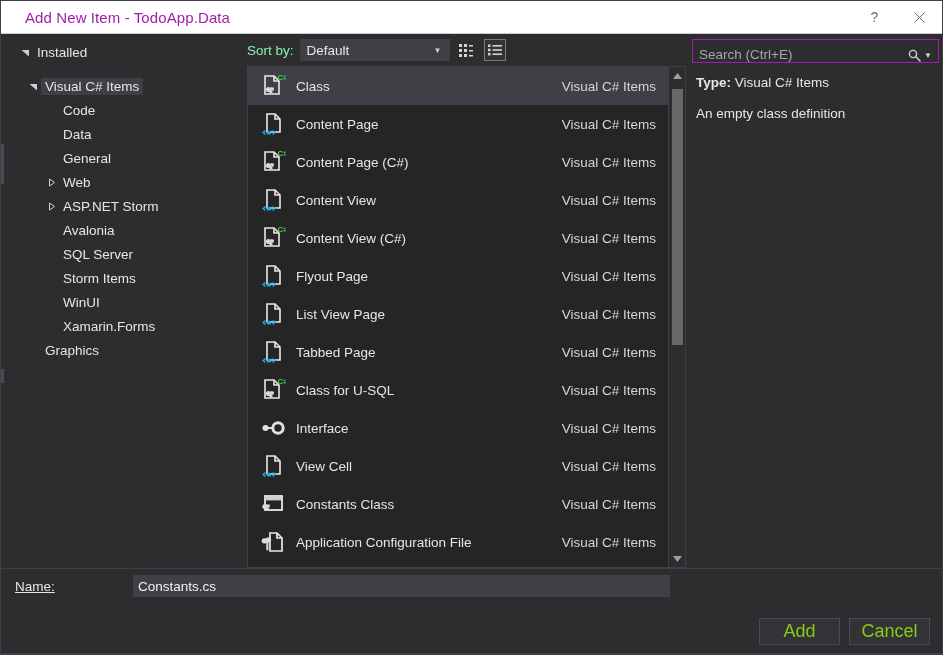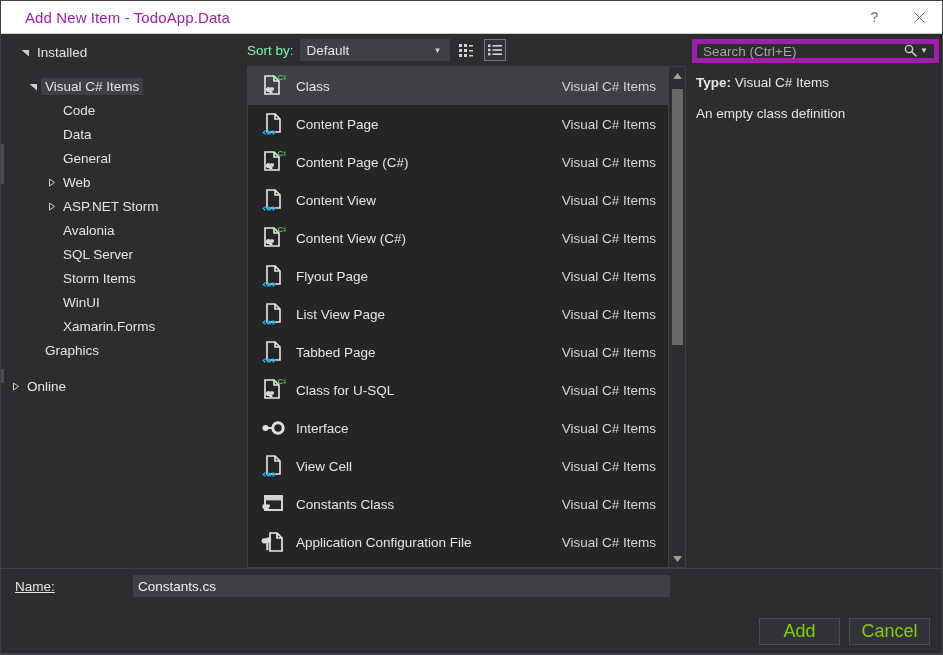--- a/index.html
+++ b/index.html
@@ -169,22 +169,22 @@
   
   .detail-panel {
     width: 256px; min-width: 256px;
     display: flex; flex-direction: column;
     background: #2d2d30;
     padding-right: 1px;
   }
   .search-box {
     height: 24px; margin: 5px 2px 0 6px;
     background: #2d2d30;
-    border: 5px solid #a21caf;
-    display: flex; align-items: flex-start;
+    border: 1px solid #a21caf;
+    display: flex; align-items: flex-end;
     padding: 0 6px;
   }
   .search-box input {
     flex: 1; background: transparent; border: none; outline: none;
     color: #bdbdbd; font-size: 13.5px;
     font-family: "Liberation Sans", sans-serif;
   }
   .search-box input::placeholder { color: #a6a6a6; opacity: 1; }
   .search-icons { display: flex; align-items: center; gap: 3px; color: #d0d0d0; }
   .detail-body {
@@ -323,28 +323,20 @@
             <span class="tw"></span>
             <span class="lbl">WinUI</span>
           </div>
           <div class="tree-node" style="padding-left: 42px;">
             <span class="tw"></span>
             <span class="lbl">Xamarin.Forms</span>
           </div>
           <div class="tree-node" style="padding-left: 24px;">
             <span class="tw"></span>
             <span class="lbl">Graphics</span>
-          </div>
-          <div class="tree-node" style="padding-left: 6px; margin-top: 12px;">
-            <span class="tw">
-              <svg width="9" height="9" viewBox="0 0 9 9">
-                <path d="M2.5 1 L2.5 8 L7.5 4.5 Z" fill="none" stroke="#cfcfcf" stroke-width="1"></path>
-              </svg>
-            </span>
-            <span class="lbl">Online</span>
           </div>
         </div>
     </div>
 
     <div class="list-panel">
       <div class="list-toolbar">
         <div class="sortby-label">Sort by:</div>
         <div class="sort-combo">
           <span class="val">Default</span>
           <span class="arr">▼</span>

